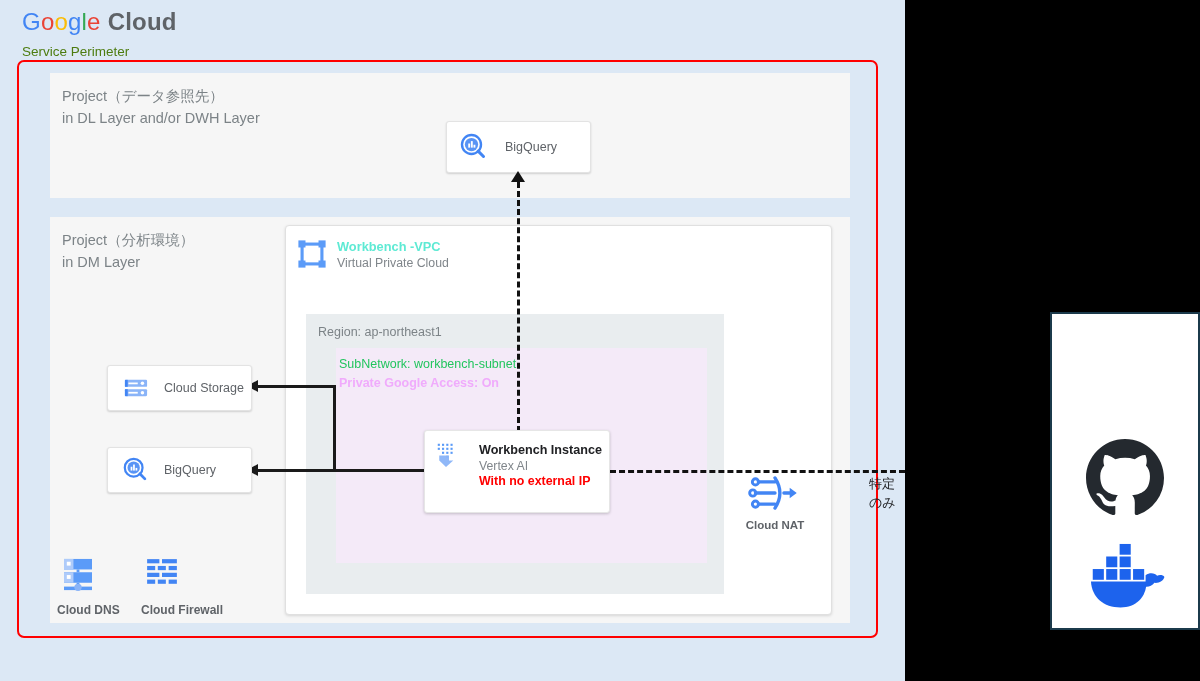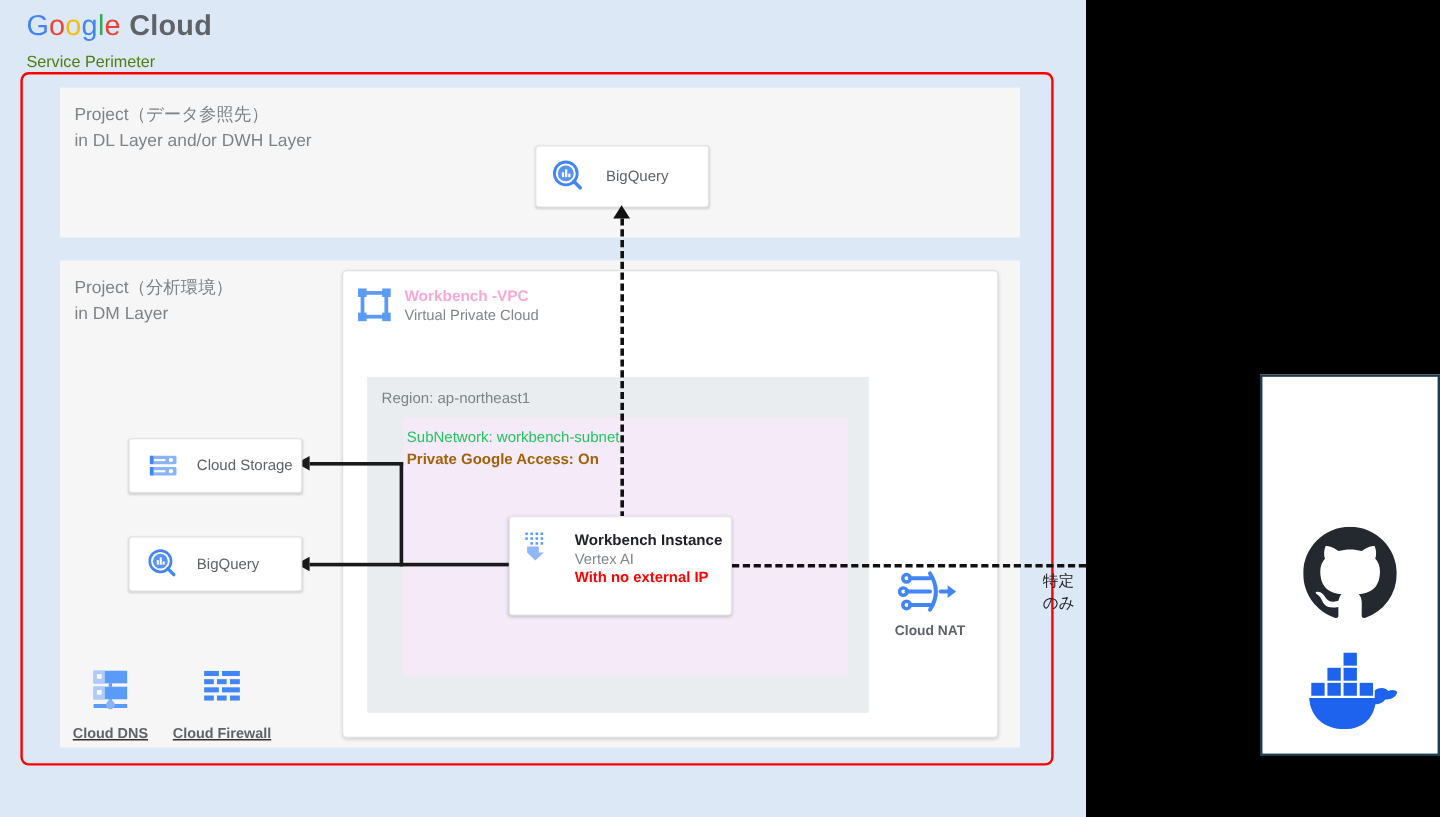--- a/index.html
+++ b/index.html
@@ -26,38 +26,38 @@
   .project-title{position:absolute;color:#7c8387;font-size:14.5px;line-height:22px;white-space:nowrap;}
 
   
   .card{position:absolute;background:#fff;border:1px solid #e3e3e3;border-radius:3px;
         box-shadow:0 1px 2px rgba(0,0,0,.16);display:flex;align-items:center;box-sizing:border-box;}
   .card .lbl{font-size:12.5px;color:#5f6368;}
 
   
   .vpc{position:absolute;left:285px;top:225px;width:547px;height:390px;background:#fff;
        border:1px solid #e0e0e0;border-radius:4px;box-shadow:0 1px 3px rgba(0,0,0,.13);box-sizing:border-box;}
-  .vpc-title{position:absolute;left:337px;top:239px;font-size:12.8px;color:#f9a8d4;font-weight:bold;}
+  .vpc-title{position:absolute;left:337px;top:239px;font-size:12.8px;color:#5eead4;font-weight:bold;}
   .vpc-sub{position:absolute;left:337px;top:256px;font-size:12.3px;color:#80868b;}
 
   .region{position:absolute;left:306px;top:314px;width:418px;height:280px;background:#e9edef;}
   .region-label{position:absolute;left:318px;top:325px;font-size:12.5px;color:#7c8387;}
   .subnet{position:absolute;left:336px;top:348px;width:371px;height:215px;background:#f4eaf8;}
   .subnet-label{position:absolute;left:339px;top:357px;font-size:12.5px;color:#22c55e;}
-  .pga-label{position:absolute;left:339px;top:376px;font-size:12.5px;color:#a16207;font-weight:bold;}
+  .pga-label{position:absolute;left:339px;top:376px;font-size:12.5px;color:#f0abfc;font-weight:bold;}
 
   
   .wb{position:absolute;left:424px;top:430px;width:186px;height:83px;background:#fff;
       border:1px solid #e6e6e6;border-radius:3px;box-shadow:0 1px 3px rgba(0,0,0,.2);box-sizing:border-box;}
   .wb-t1{position:absolute;left:479px;top:443px;font-size:12.6px;color:#202124;font-weight:bold;white-space:nowrap;}
   .wb-t2{position:absolute;left:479px;top:459px;font-size:12.3px;color:#80868b;}
   .wb-t3{position:absolute;left:479px;top:474px;font-size:12.4px;color:#ff0000;font-weight:bold;white-space:nowrap;}
 
   
-  .iconblock{position:absolute;text-align:center;text-decoration:underline;}
+  .iconblock{position:absolute;}
   .iconblock .cap{font-size:12px;color:#5f6368;font-weight:bold;margin-top:4px;white-space:nowrap;}
 
   
   .nat{position:absolute;left:745px;top:473px;text-align:center;}
   .nat .cap{font-size:11.5px;color:#5f6368;font-weight:bold;margin-top:2px;}
 
   
   .ln{position:absolute;background:#1a1a1a;}
   .dashv{position:absolute;width:0;border-left:3px dashed #111;}
   .dashh{position:absolute;height:0;border-top:3px dashed #111;}

